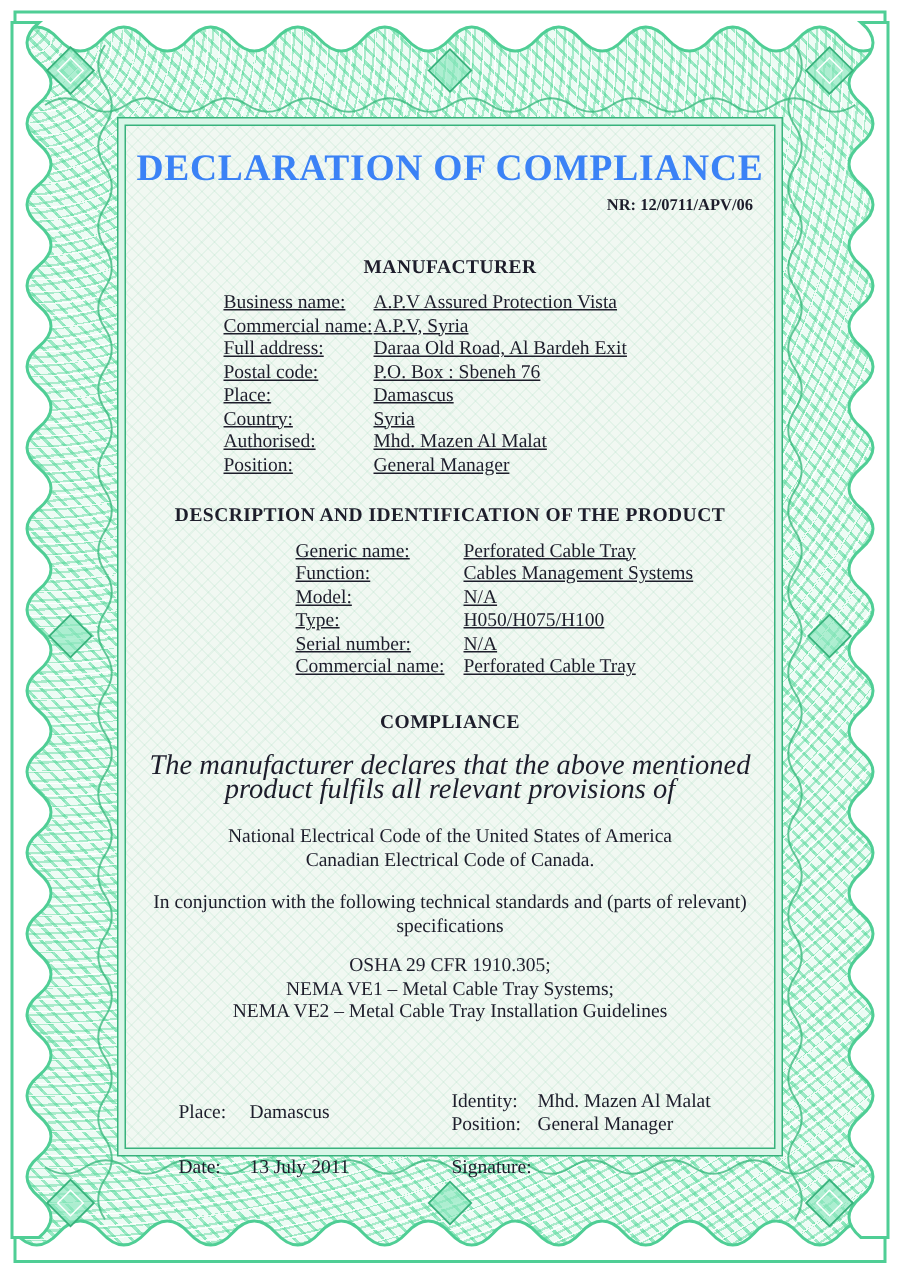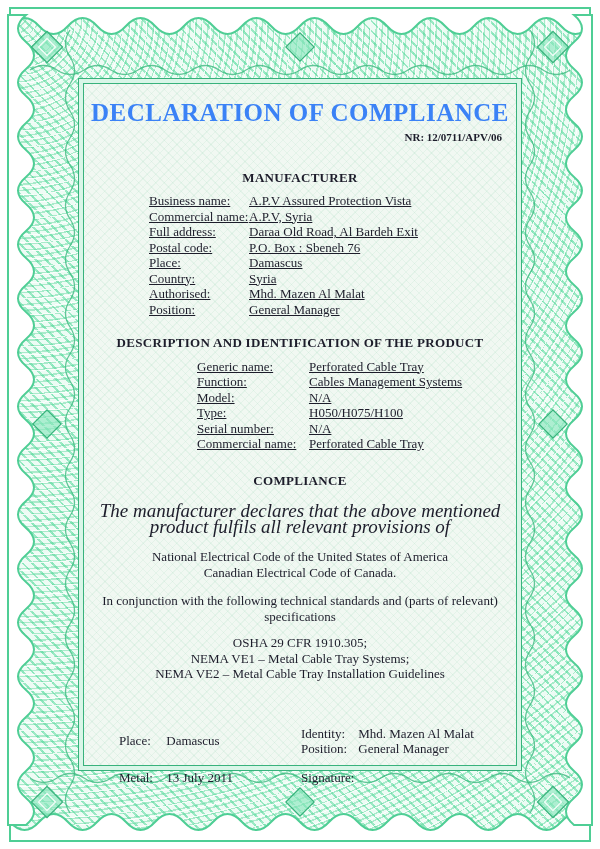--- a/index.html
+++ b/index.html
@@ -212,21 +212,21 @@
             <span>Mhd. Mazen Al Malat</span>
           </div>
           <div>
             <span class="inl-lbl w52">Position:</span>
             <span>General Manager</span>
           </div>
         </div>
       </div>
       <div class="f-row f-row2">
         <div class="f-left">
-          <span class="inl-lbl w38">Metal:</span>
+          <span class="inl-lbl w38">Date:</span>
           <span>13 July 2011</span>
         </div>
         <div>
           <span>Signature:</span>
         </div>
       </div>
     </div>
 
   </div>
 </div>

